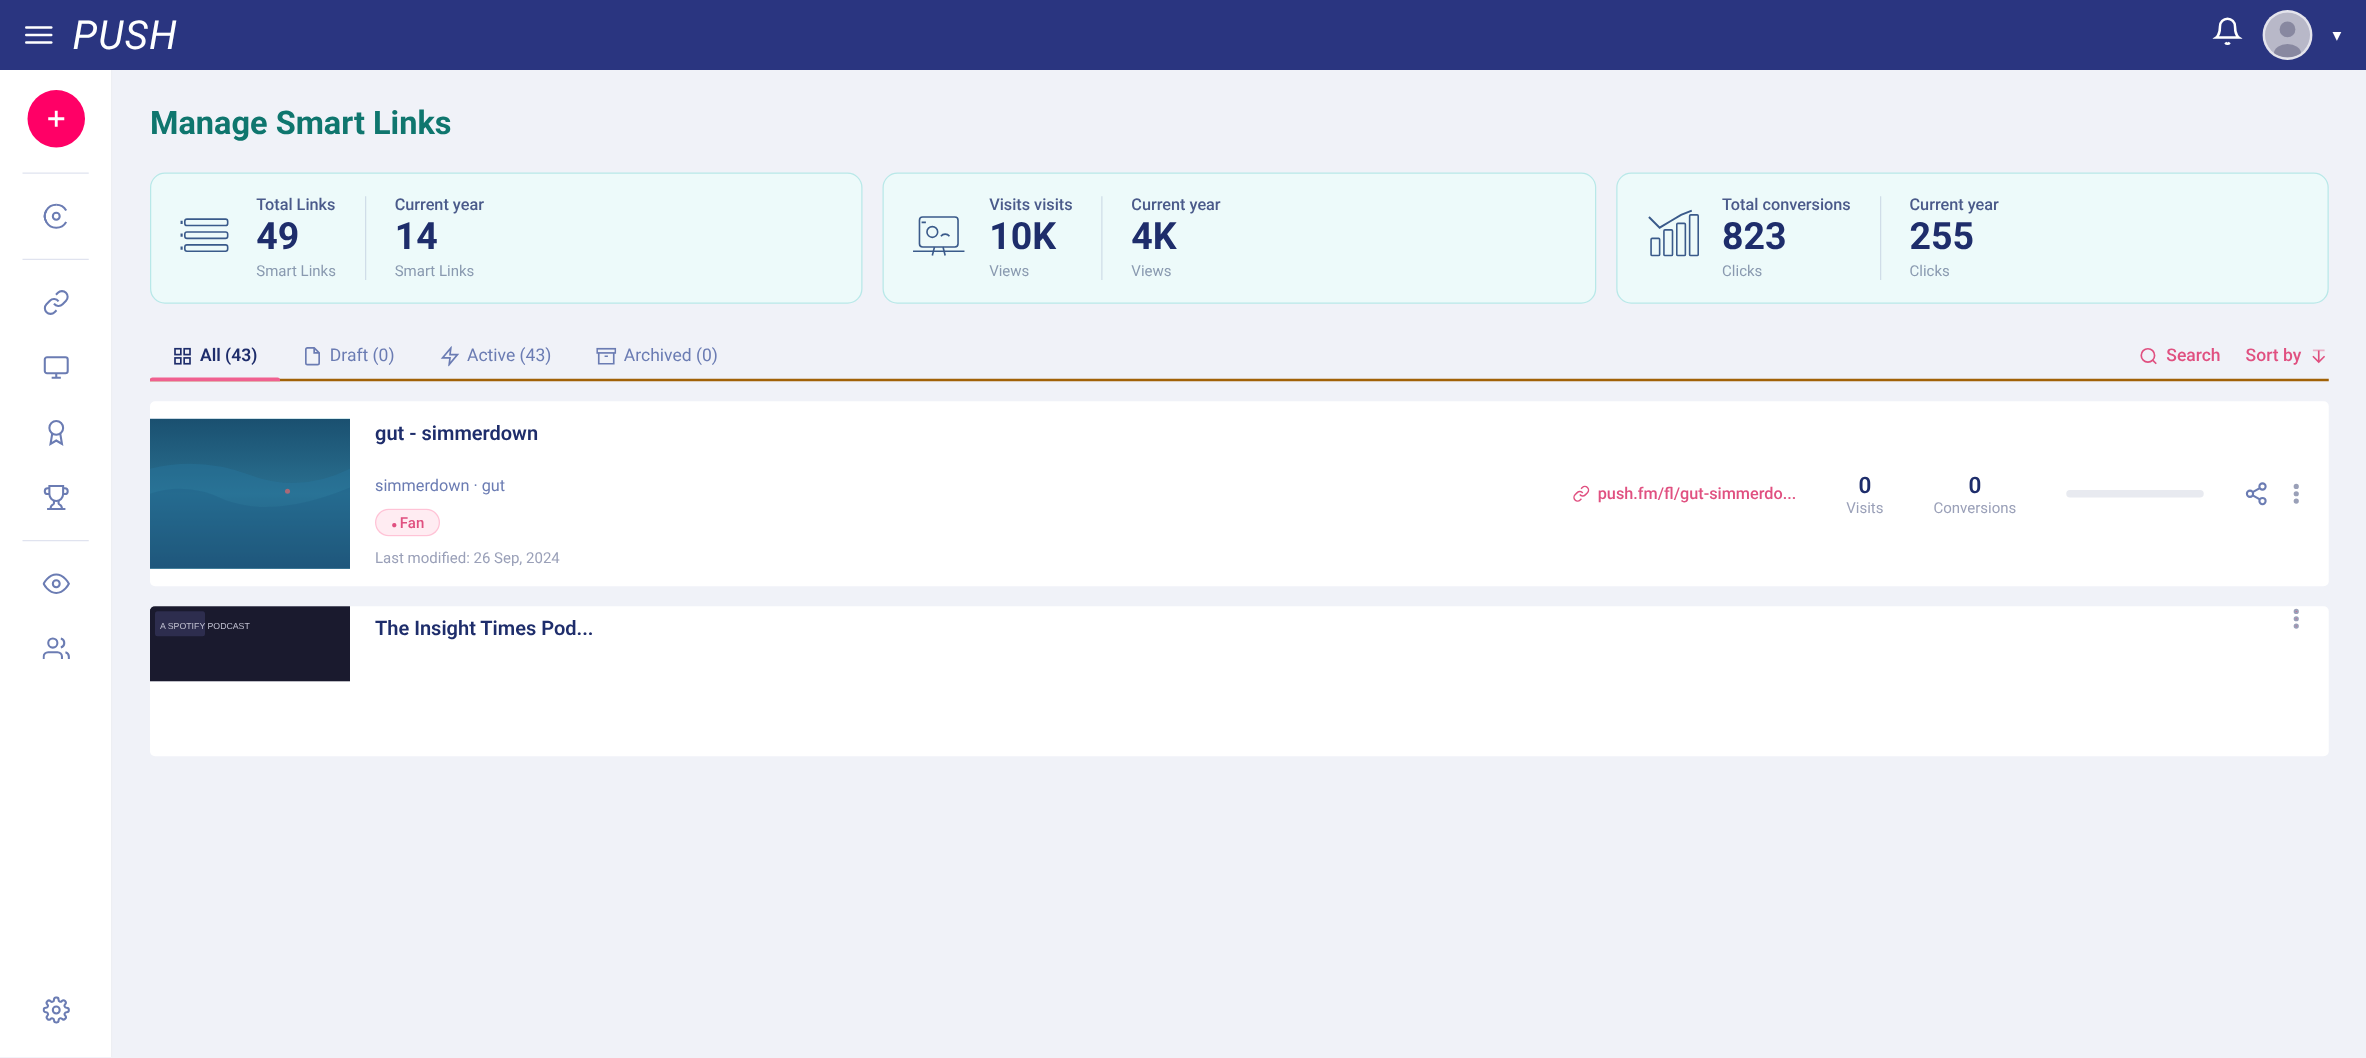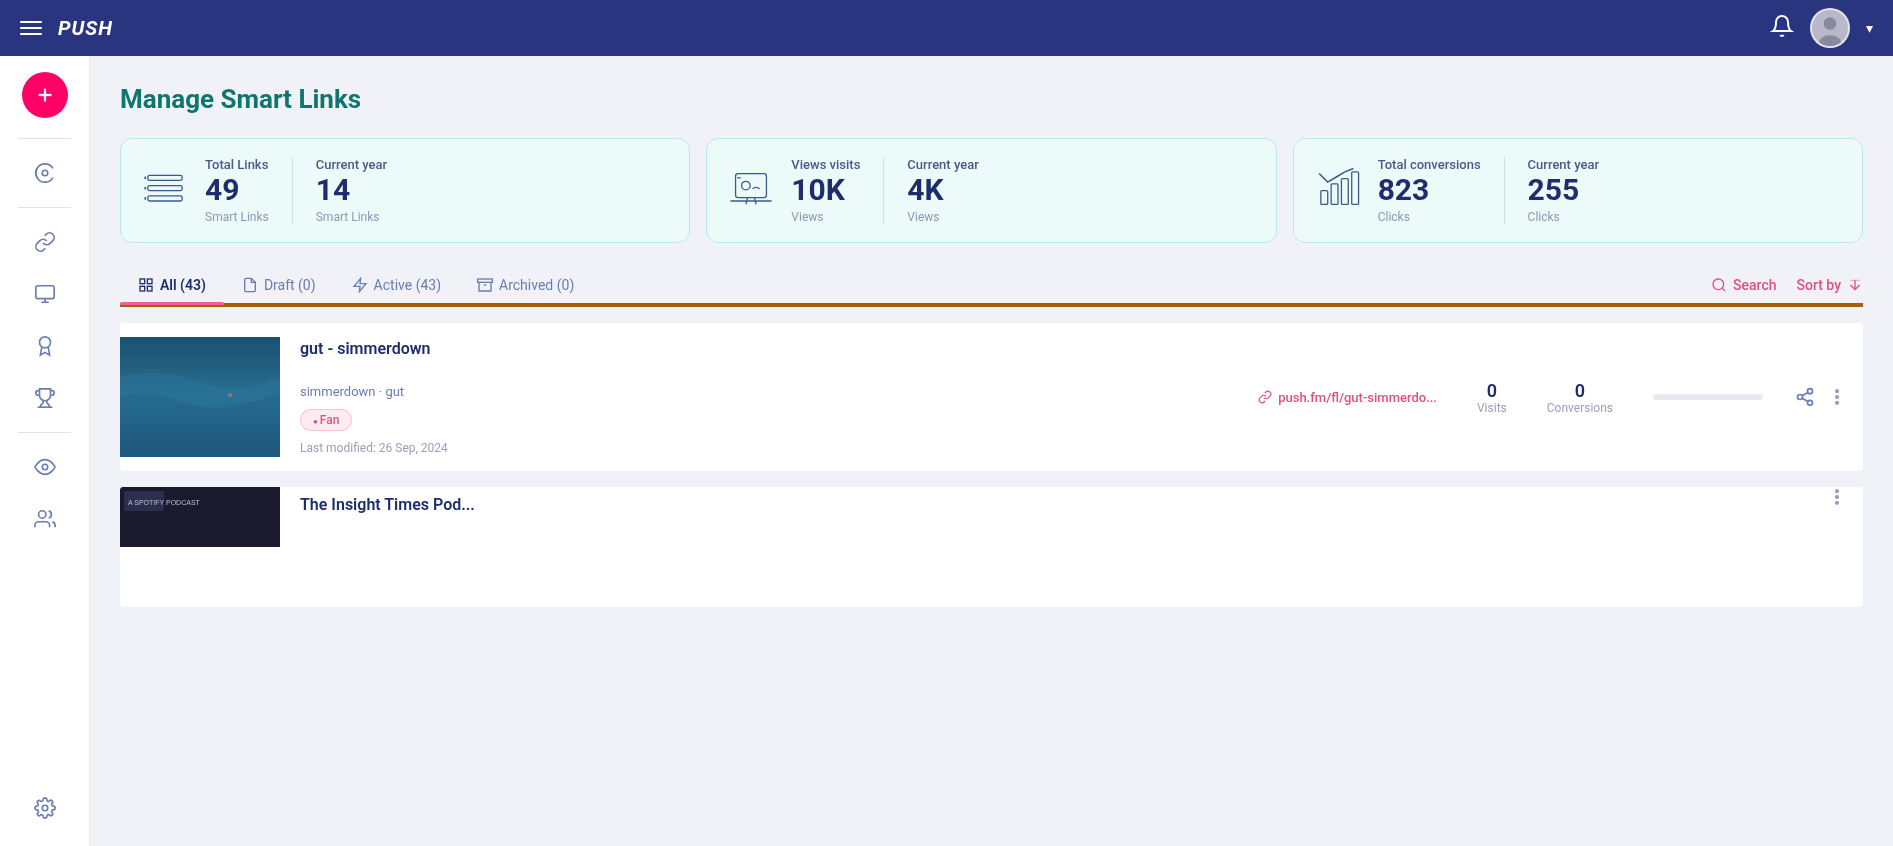--- a/index.html
+++ b/index.html
@@ -11,21 +11,21 @@
       height: 56px;
       display: flex;
       align-items: center;
       justify-content: space-between;
       padding: 0 20px;
       flex-shrink: 0;
     }
     .top-nav-left { display: flex; align-items: center; gap: 16px; }
     .hamburger { cursor: pointer; display: flex; flex-direction: column; gap: 4px; }
     .hamburger span { display: block; width: 22px; height: 2px; background: white; border-radius: 2px; }
-    .logo { color: white; font-size: 20px; font-weight: 700; letter-spacing: 1px; font-style: italic; }
+    .logo { color: white; font-size: 32px; font-weight: 400; letter-spacing: 1px; font-style: italic; }
     .top-nav-right { display: flex; align-items: center; gap: 16px; }
     .bell-icon { color: white; font-size: 22px; cursor: pointer; }
     .avatar-btn {
       width: 40px; height: 40px; border-radius: 50%; border: 2px solid rgba(255,255,255,0.5);
       background: #c8c8d8; display: flex; align-items: center; justify-content: center;
       overflow: hidden; cursor: pointer;
     }
     .avatar-btn svg { width: 36px; height: 36px; }
     .chevron-down { color: white; font-size: 14px; cursor: pointer; }
 
@@ -99,21 +99,21 @@
     .stat-group { display: flex; flex-direction: column; }
     .stat-label { font-size: 13px; color: #4a5a8a; font-weight: 500; }
     .stat-value { font-size: 30px; font-weight: 700; color: #1e2d6b; line-height: 1.2; }
     .stat-sub { font-size: 12px; color: #8a9ab0; margin-top: 2px; }
     .stat-divider { width: 1px; background: #d0dde8; align-self: stretch; margin: 0 4px; }
 
     
     .tabs-row {
       display: flex;
       gap: 0;
-      border-bottom: 4px solid #a16207;
+      border-bottom: 2px solid #a16207;
       margin-bottom: 0;
       position: relative;
     }
     .tab {
       display: flex; align-items: center; gap: 6px;
       padding: 10px 18px;
       font-size: 14px; font-weight: 400; color: #6b7cb3;
       cursor: pointer; position: relative;
       text-decoration: none;
     }
@@ -338,21 +338,21 @@
             <line x1="4" y1="42" x2="52" y2="42"></line>
             <line x1="24" y1="38" x2="22" y2="46"></line>
             <line x1="32" y1="38" x2="34" y2="46"></line>
             <circle cx="22" cy="24" r="5"></circle>
             <path d="M30 28 a5 5 0 0 1 8 0"></path>
             <line x1="16" y1="15" x2="12" y2="15"></line>
           </svg>
         </div>
         <div class="stat-content">
           <div class="stat-group">
-            <span class="stat-label">Views visits</span>
+            <span class="stat-label">Visits visits</span>
             <span class="stat-value">10K</span>
             <span class="stat-sub">Views</span>
           </div>
           <div class="stat-divider"></div>
           <div class="stat-group">
             <span class="stat-label">Current year</span>
             <span class="stat-value">4K</span>
             <span class="stat-sub">Views</span>
           </div>
         </div>

